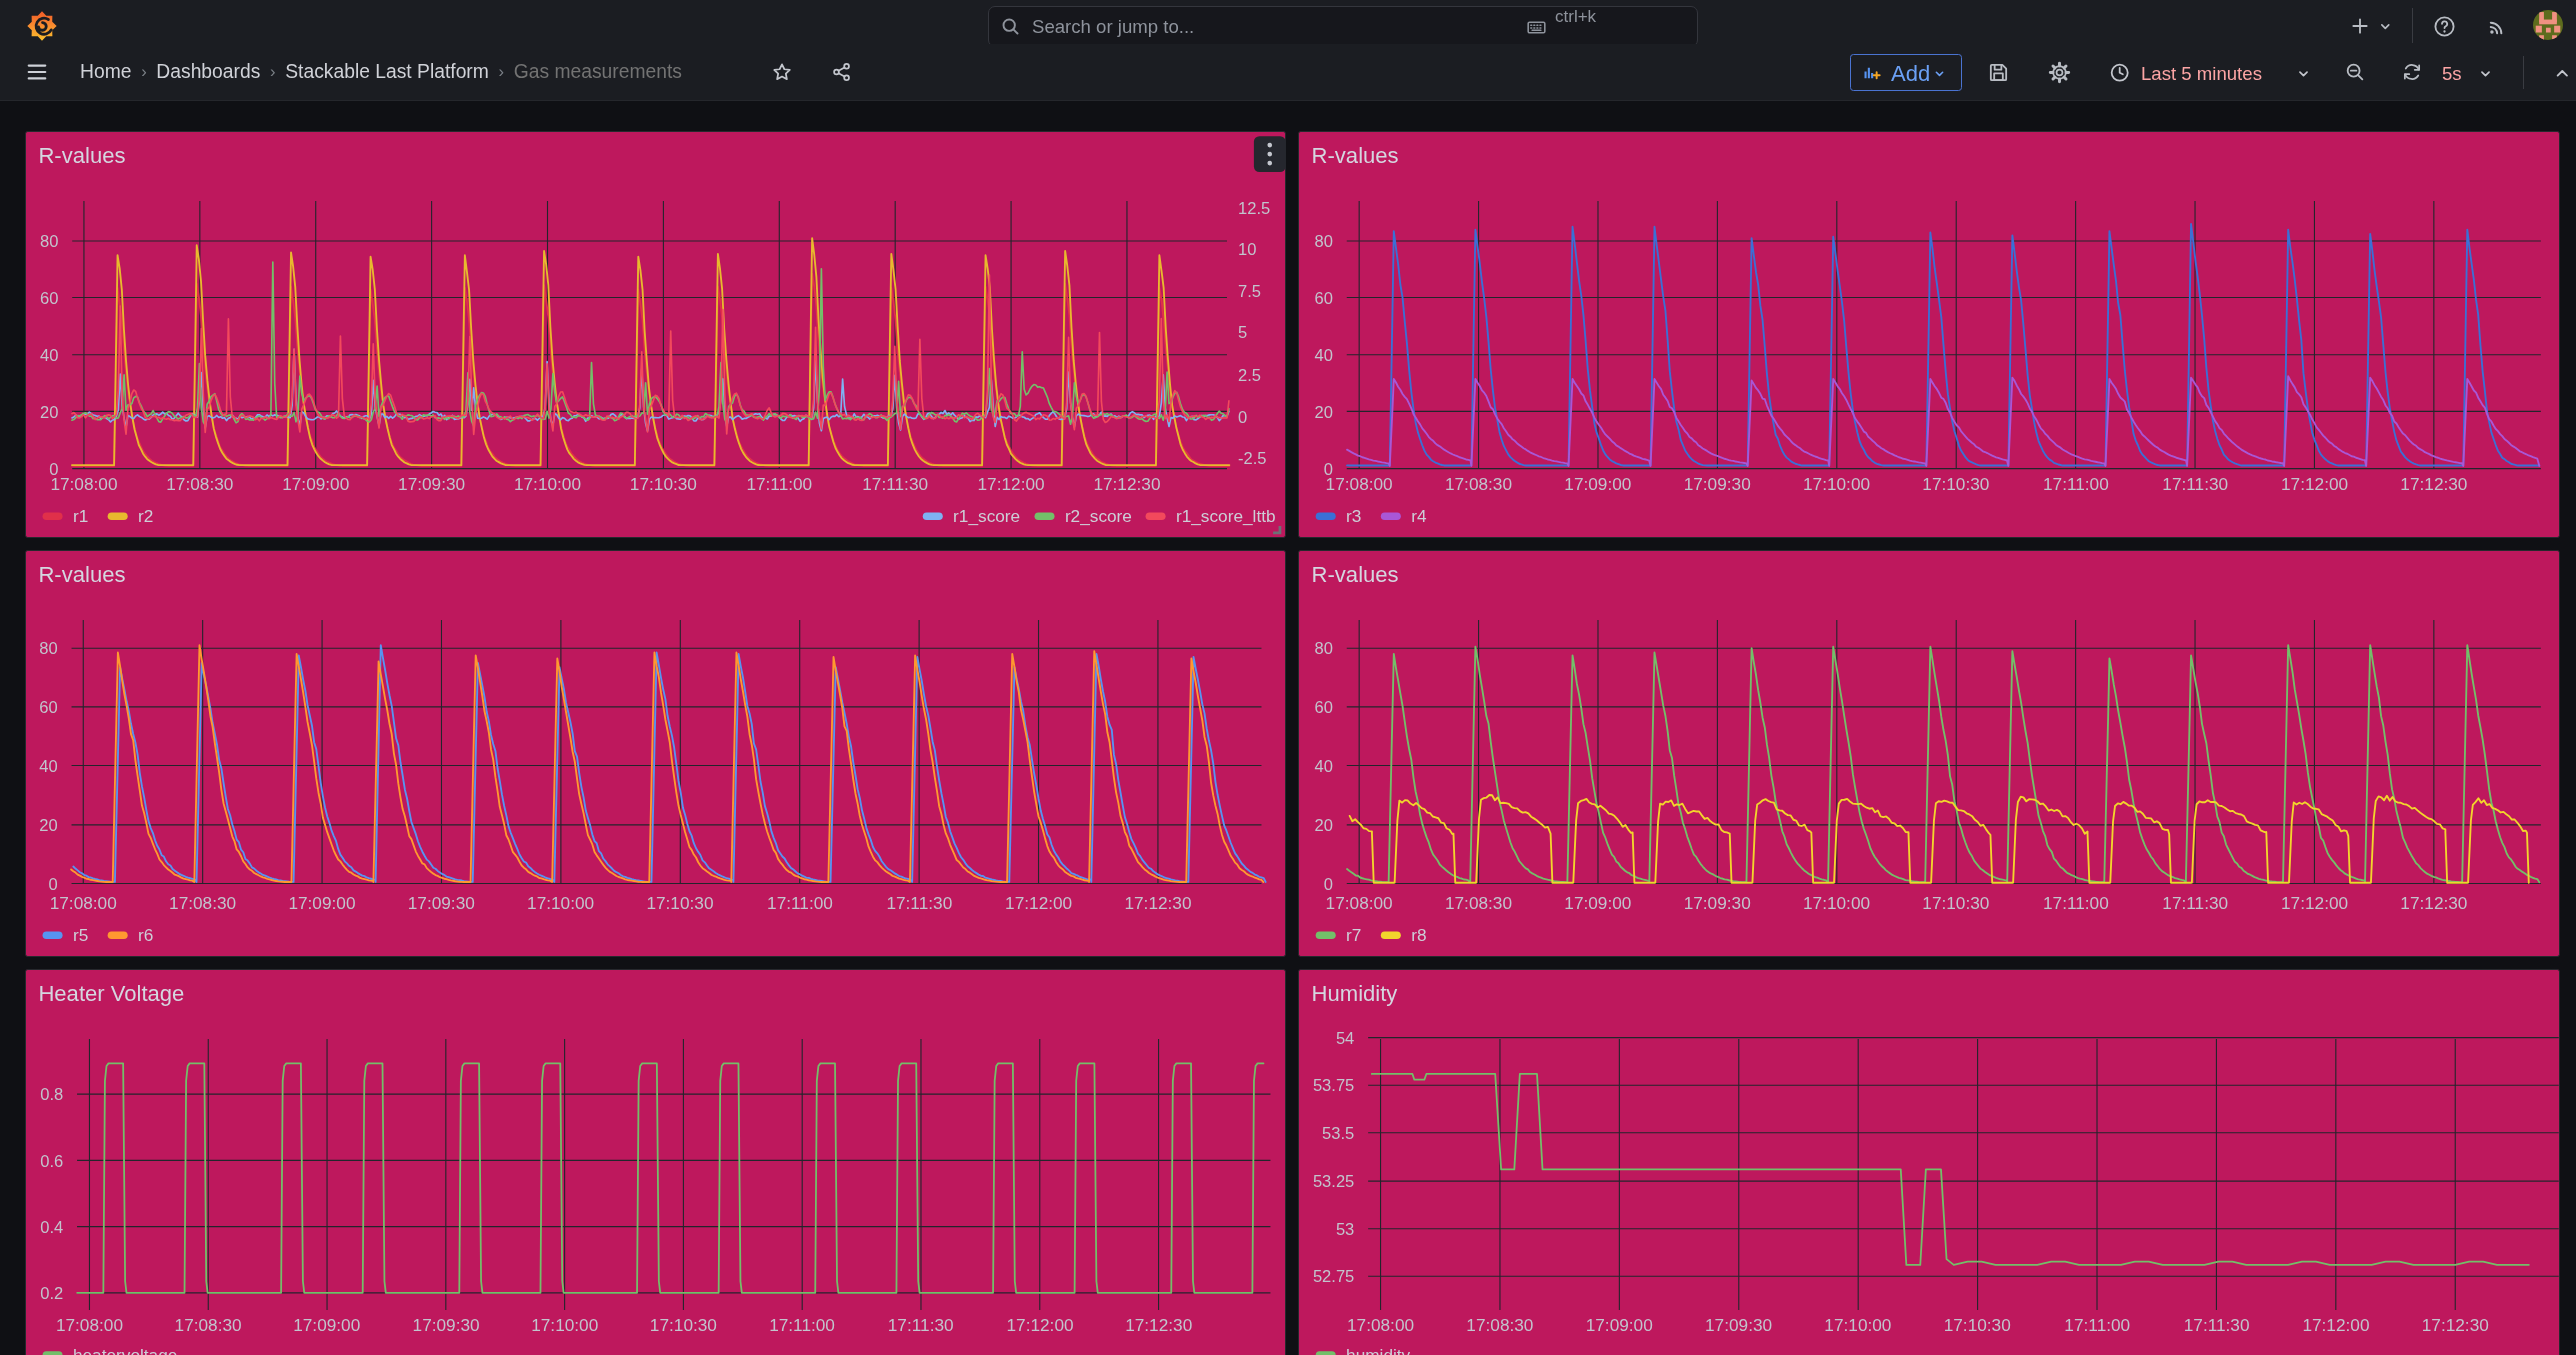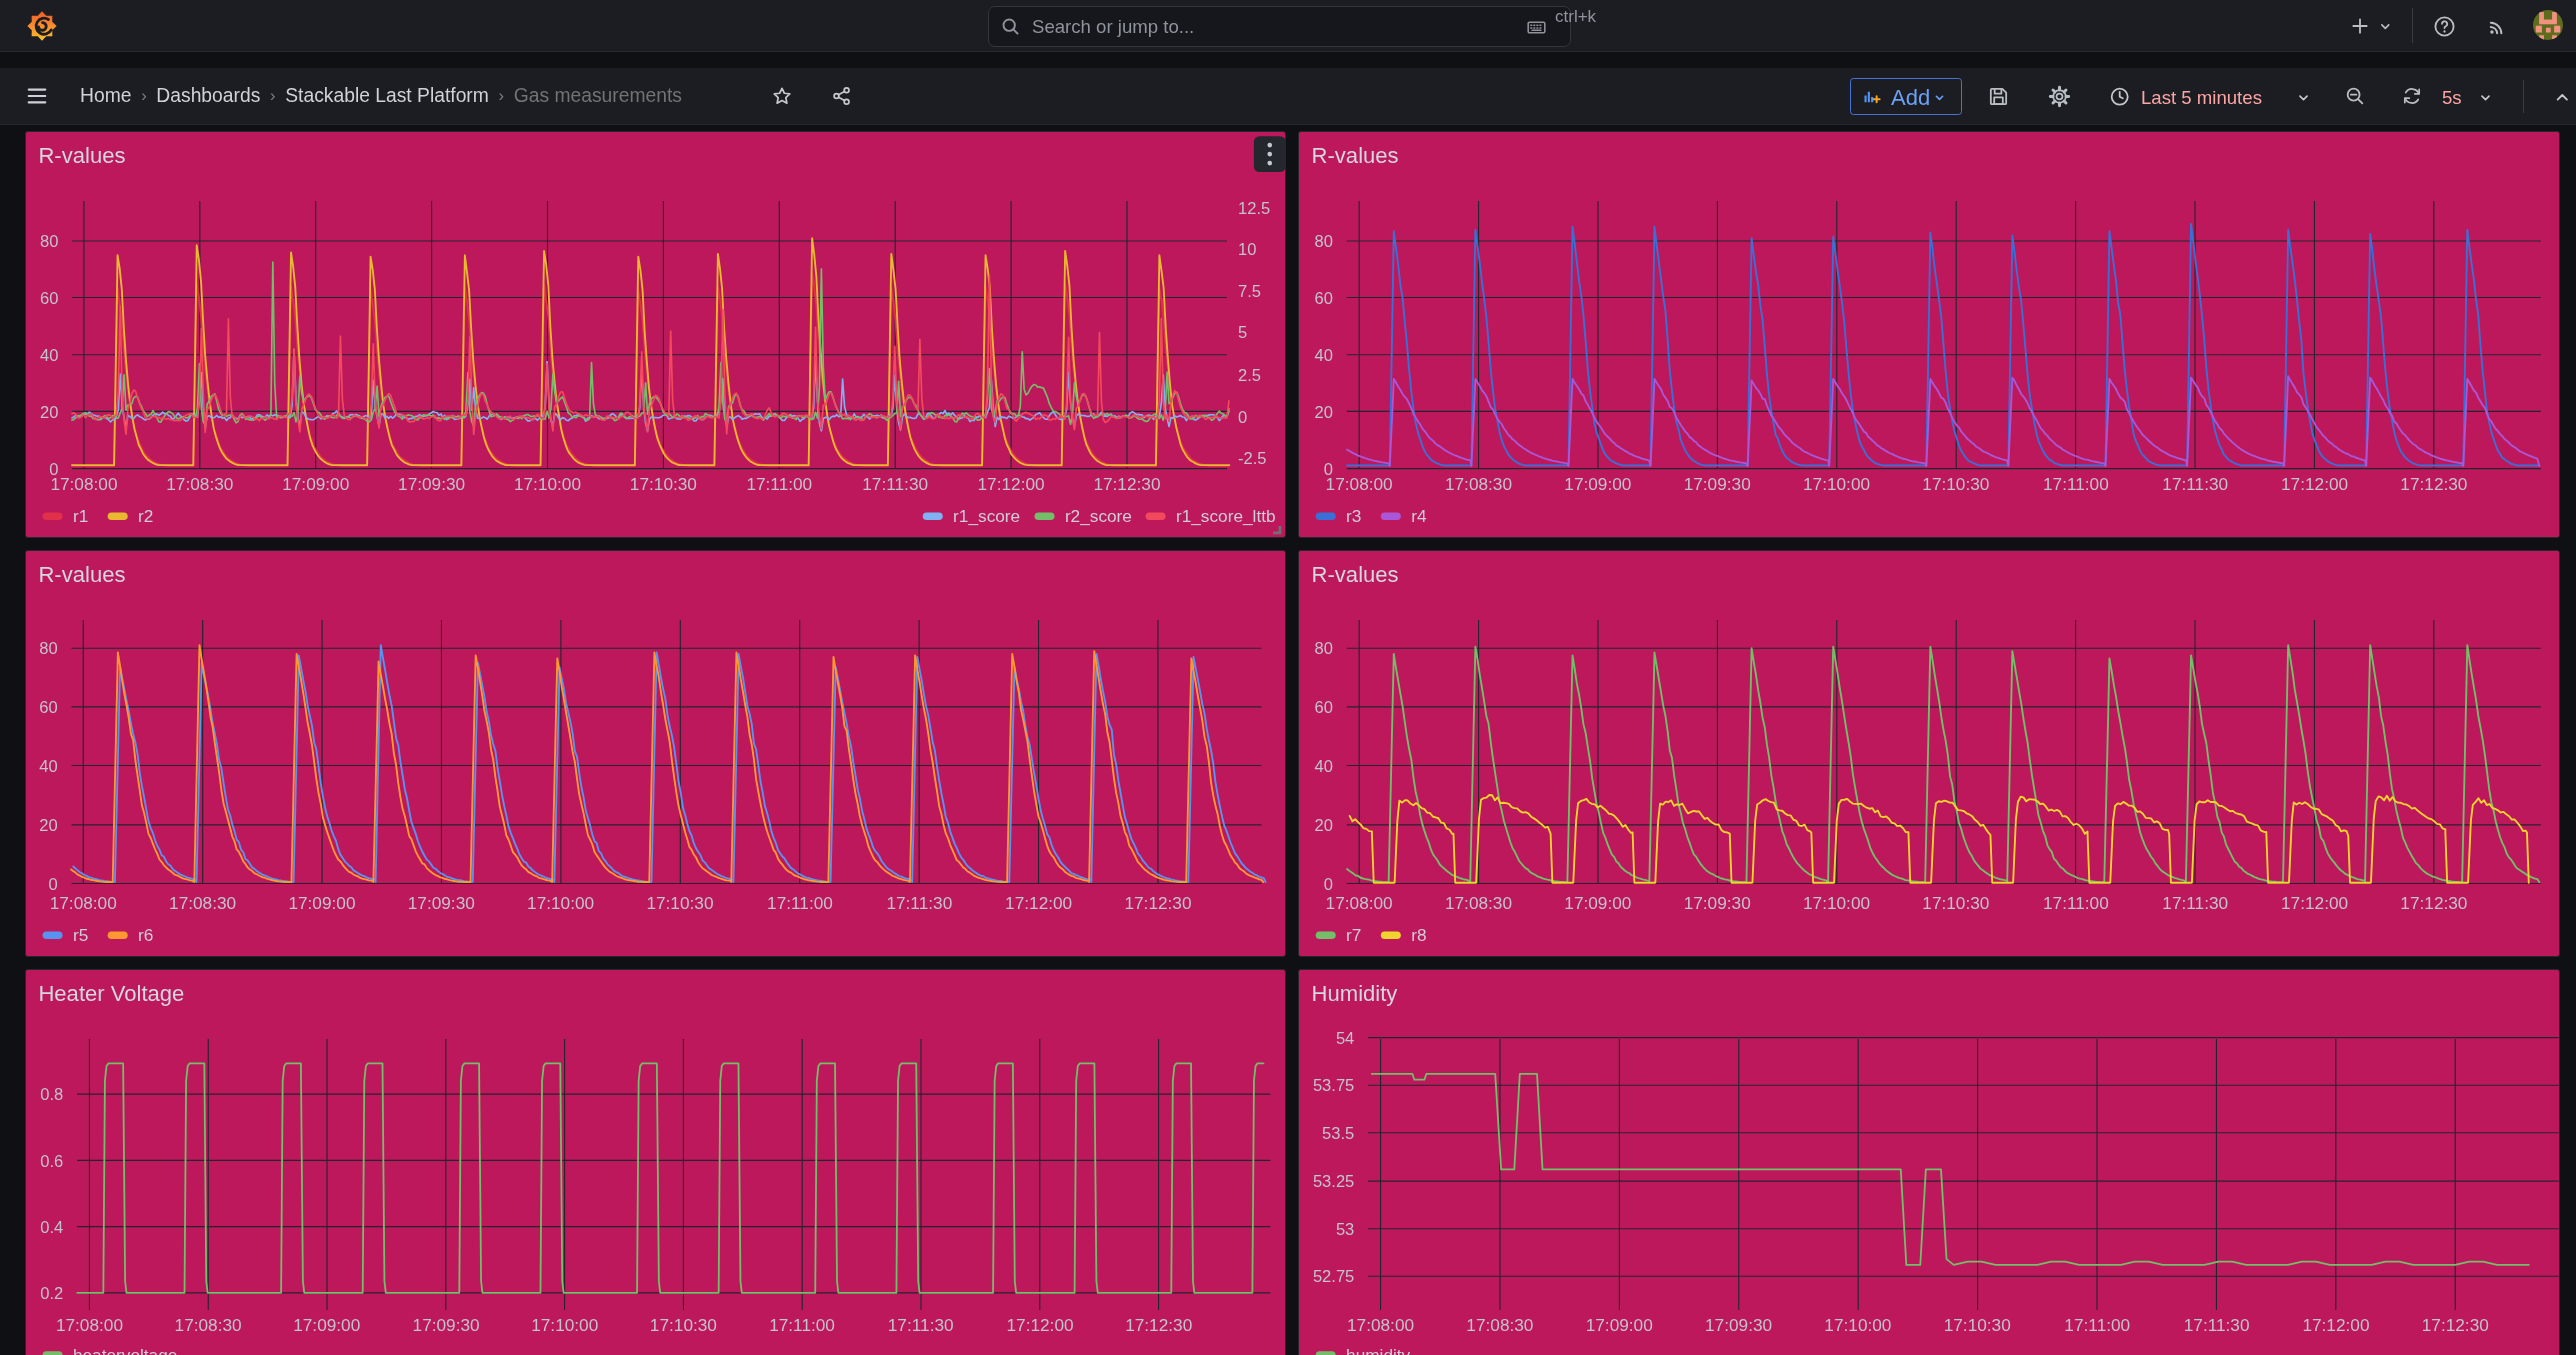--- a/index.html
+++ b/index.html
@@ -1,21 +1,21 @@
 <!DOCTYPE html>
 <html style="font-size:11px"><head><meta charset="utf-8"><style>
 * { margin:0; padding:0; box-sizing:border-box; }
 html,body { width:2576px; height:1356px; background:#0f1014; overflow:hidden;
   font-family:"Liberation Sans",sans-serif; }
 .topbar { position:absolute; left:0; top:0; width:2576px; height:52px; background:#1b1d22;
   border-bottom:0.7px solid #26282e; }
-.toolbar { position:absolute; left:0; top:68px; width:2576px; height:57px; background:#1b1d22;
+.toolbar { position:absolute; left:0; top:44px; width:2576px; height:57px; background:#1b1d22;
   border-bottom:0.7px solid #25272c;padding-left:16px; }
 .panel { position:absolute; background:#be185d; border:0.7px solid #26282d; border-radius:2.8px;text-align:right; }
-.searchbox { position:absolute; left:988px; top:5.5px; width:583px; height:41px; background:#16171c;
+.searchbox { position:absolute; left:988px; top:5.5px; width:710px; height:41px; background:#16171c;
   border:1px solid #34363d; border-radius:7px; }
 .crumb { color:#d0d2d8; font-size:19.3px; }
 .crumb-sep { color:#7b8087; font-size:16.6px; padding:0 9.7px; }
 .addbtn { position:absolute; left:1850px; top:10.3px; width:112px; height:37px; border:1px solid #4a73d1;
   border-radius:3.4px; color:#6ba0f5; font-size:22px; }
 .vdiv { position:absolute; width:1px; background:#3a3c42; }
 .ttext { position:absolute; color:#fca5a5; font-size:18.6px; }
 </style></head>
 <body>
 <div class="topbar">

